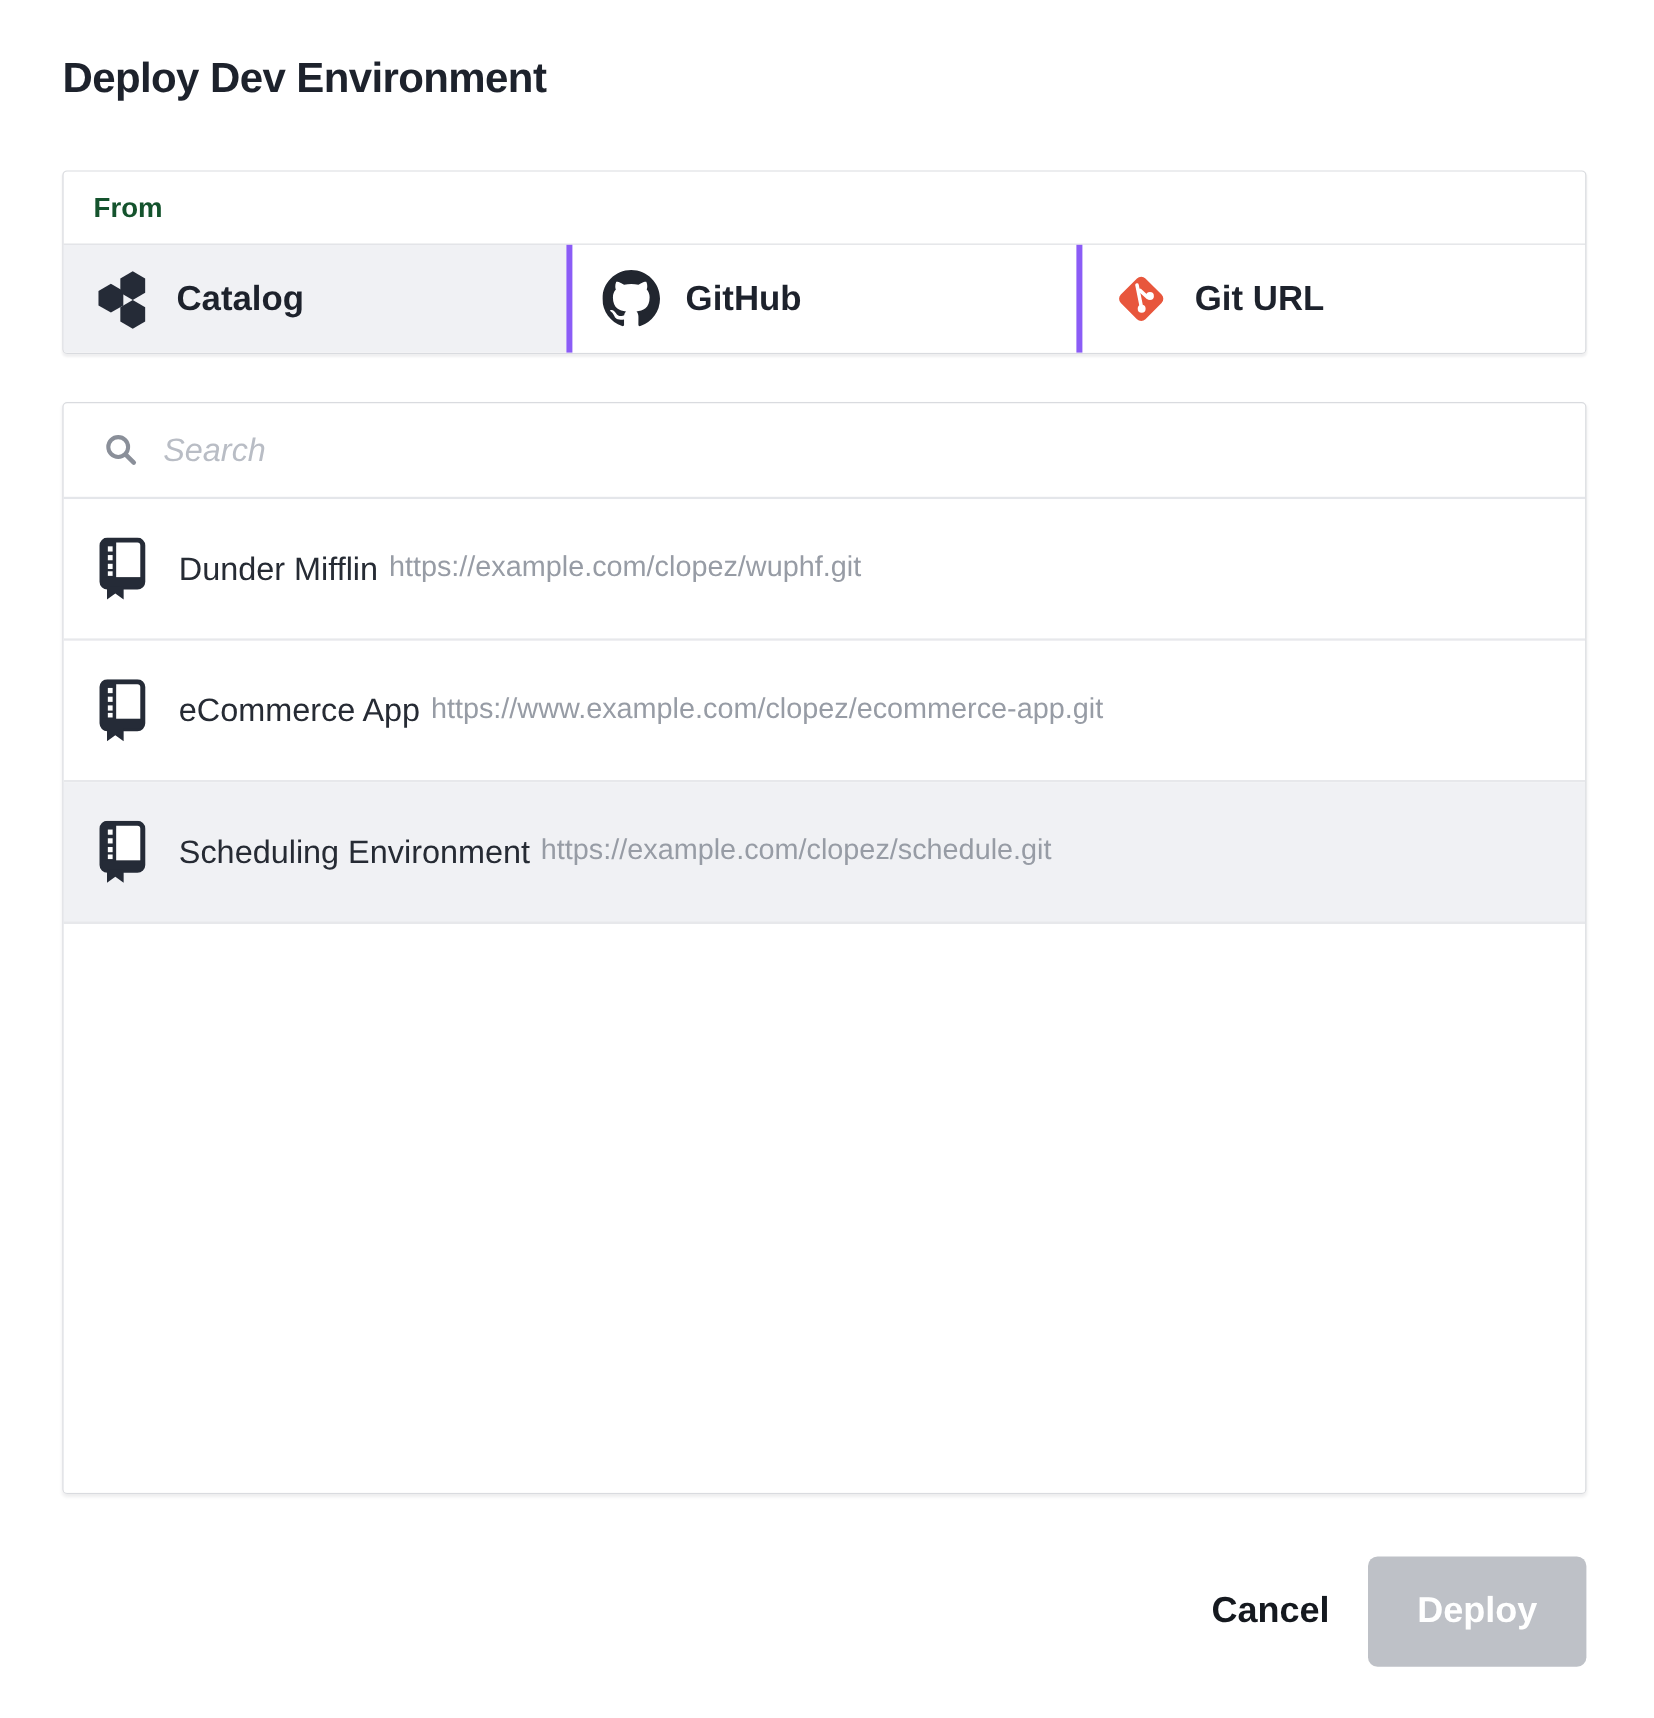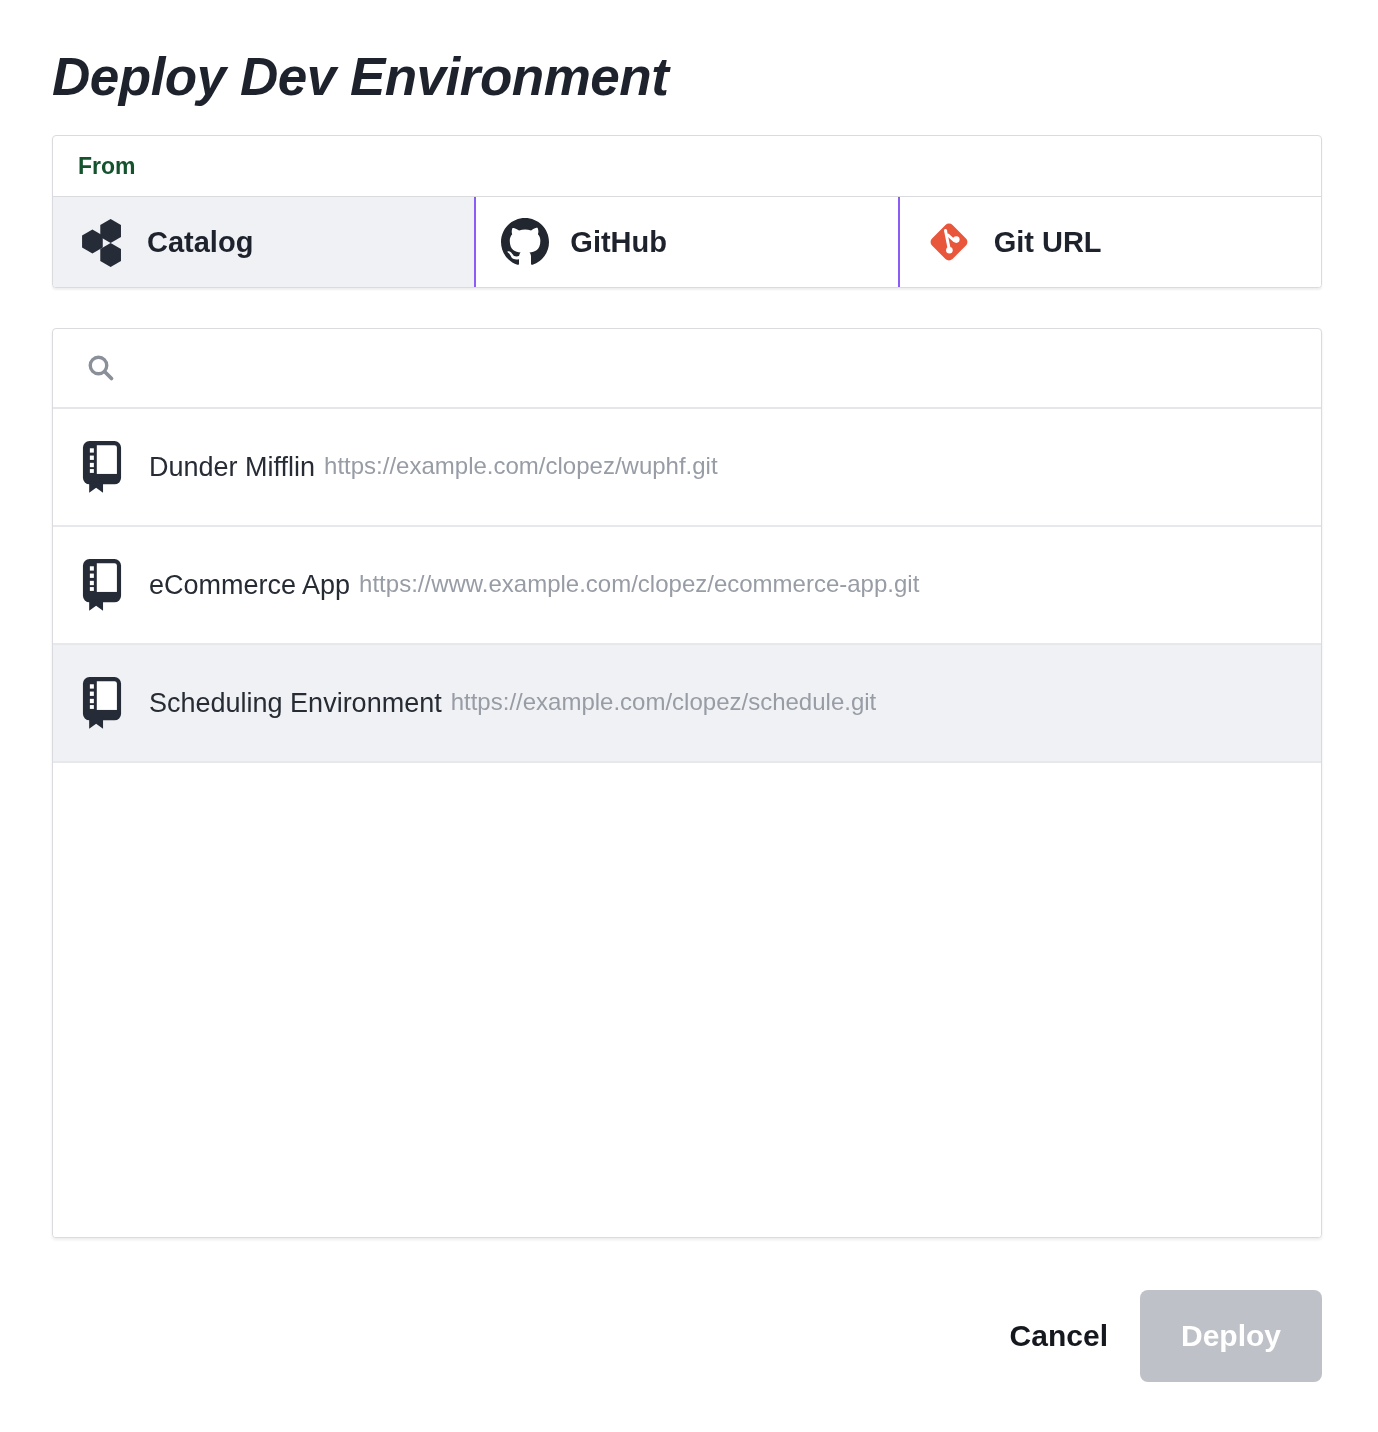--- a/index.html
+++ b/index.html
@@ -1,26 +1,25 @@
 <!DOCTYPE html>
 <html><head>
 <meta charset="utf-8">
 <style>
   * { box-sizing: border-box; margin: 0; padding: 0; }
   html, body { width: 1378px; background: #ffffff; font-family: "Liberation Sans", sans-serif; }
   body { height: 1432px; overflow: hidden; }
   .container { margin: 0 56px 0 52px; }
 
   .page-title {
-    margin: 46px 0 28px;
-    font-size: 53px;
+    margin: 46px 0 56px;
+    font-size: 35px;
     font-weight: 800;
     letter-spacing: -0.5px;
     color: #1d222c;
-    font-style: italic;
   }
 
   
   .from-box {
     border: 1px solid #d9dbdf;
     border-radius: 4px;
     box-shadow: 0 2px 2px rgba(27,31,38,0.07);
     overflow: hidden;
     background: #fff;
   }
@@ -37,21 +36,21 @@
   .tabs { display: flex; height: 90px; }
   .tab {
     flex: 1 1 0;
     display: flex;
     align-items: center;
     padding-left: 25px;
     gap: 21px;
     background: #ffffff;
     cursor: pointer;
   }
-  .tab + .tab { border-left: 2px solid #8b5cf6; }
+  .tab + .tab { border-left: 5px solid #8b5cf6; }
   .tab.selected { background: #f0f1f4; }
   .tab-label { font-size: 29px; font-weight: 700; color: #1d222c; }
   .tab-icon { width: 48px; height: 52px; display: flex; align-items: center; justify-content: center; }
 
   
   .panel {
     margin-top: 40px;
     height: 910px;
     border: 1px solid #d9dbdf;
     border-radius: 4px;
@@ -181,20 +180,21 @@
 
   <div class="panel">
 
     <div class="search-row">
       <span style="display:flex;">
         <svg width="30" height="30" viewBox="0 0 24 24">
           <circle cx="10" cy="10" r="6.6" fill="none" stroke="#8a8f99" stroke-width="2.7"></circle>
           <line x1="15.2" y1="15.2" x2="20.4" y2="20.4" stroke="#8a8f99" stroke-width="3" stroke-linecap="round"></line>
         </svg>
       </span>
+      <input class="search-input" type="text" placeholder="Search" style="">
     </div>
 
     <div class="repo-row">
       <span style="display:flex;">
         <svg width="42" height="52" viewBox="0 0 24 30">
           <rect x="2.2" y="1.2" width="19.6" height="22.6" rx="2.6" fill="#ffffff" stroke="#252b37" stroke-width="2.4"></rect>
           <path d="M2.2 3.8 Q2.2 1.2 4.8 1.2 L9 1.2 L9 23.8 L4.8 23.8 Q2.2 23.8 2.2 21.2 Z" fill="#252b37"></path>
           <rect x="2.2" y="19" width="19.6" height="4.8" fill="#252b37"></rect>
           <path d="M22 21 Q22 23.8 19.4 23.8 L20 23.8 L22 23.8 Z" fill="#252b37"></path>
           <g fill="#ffffff">

